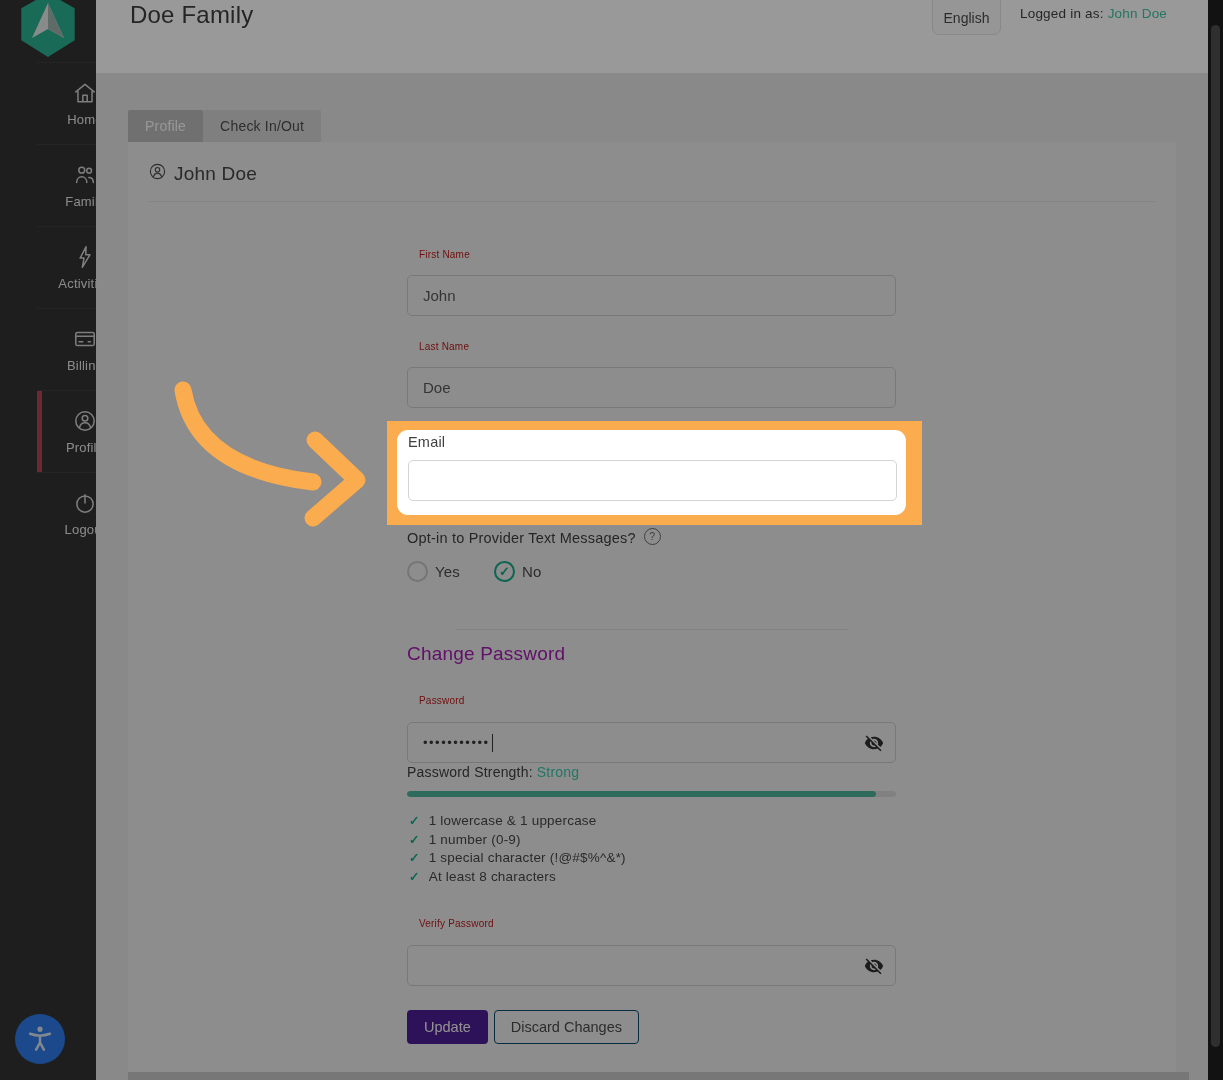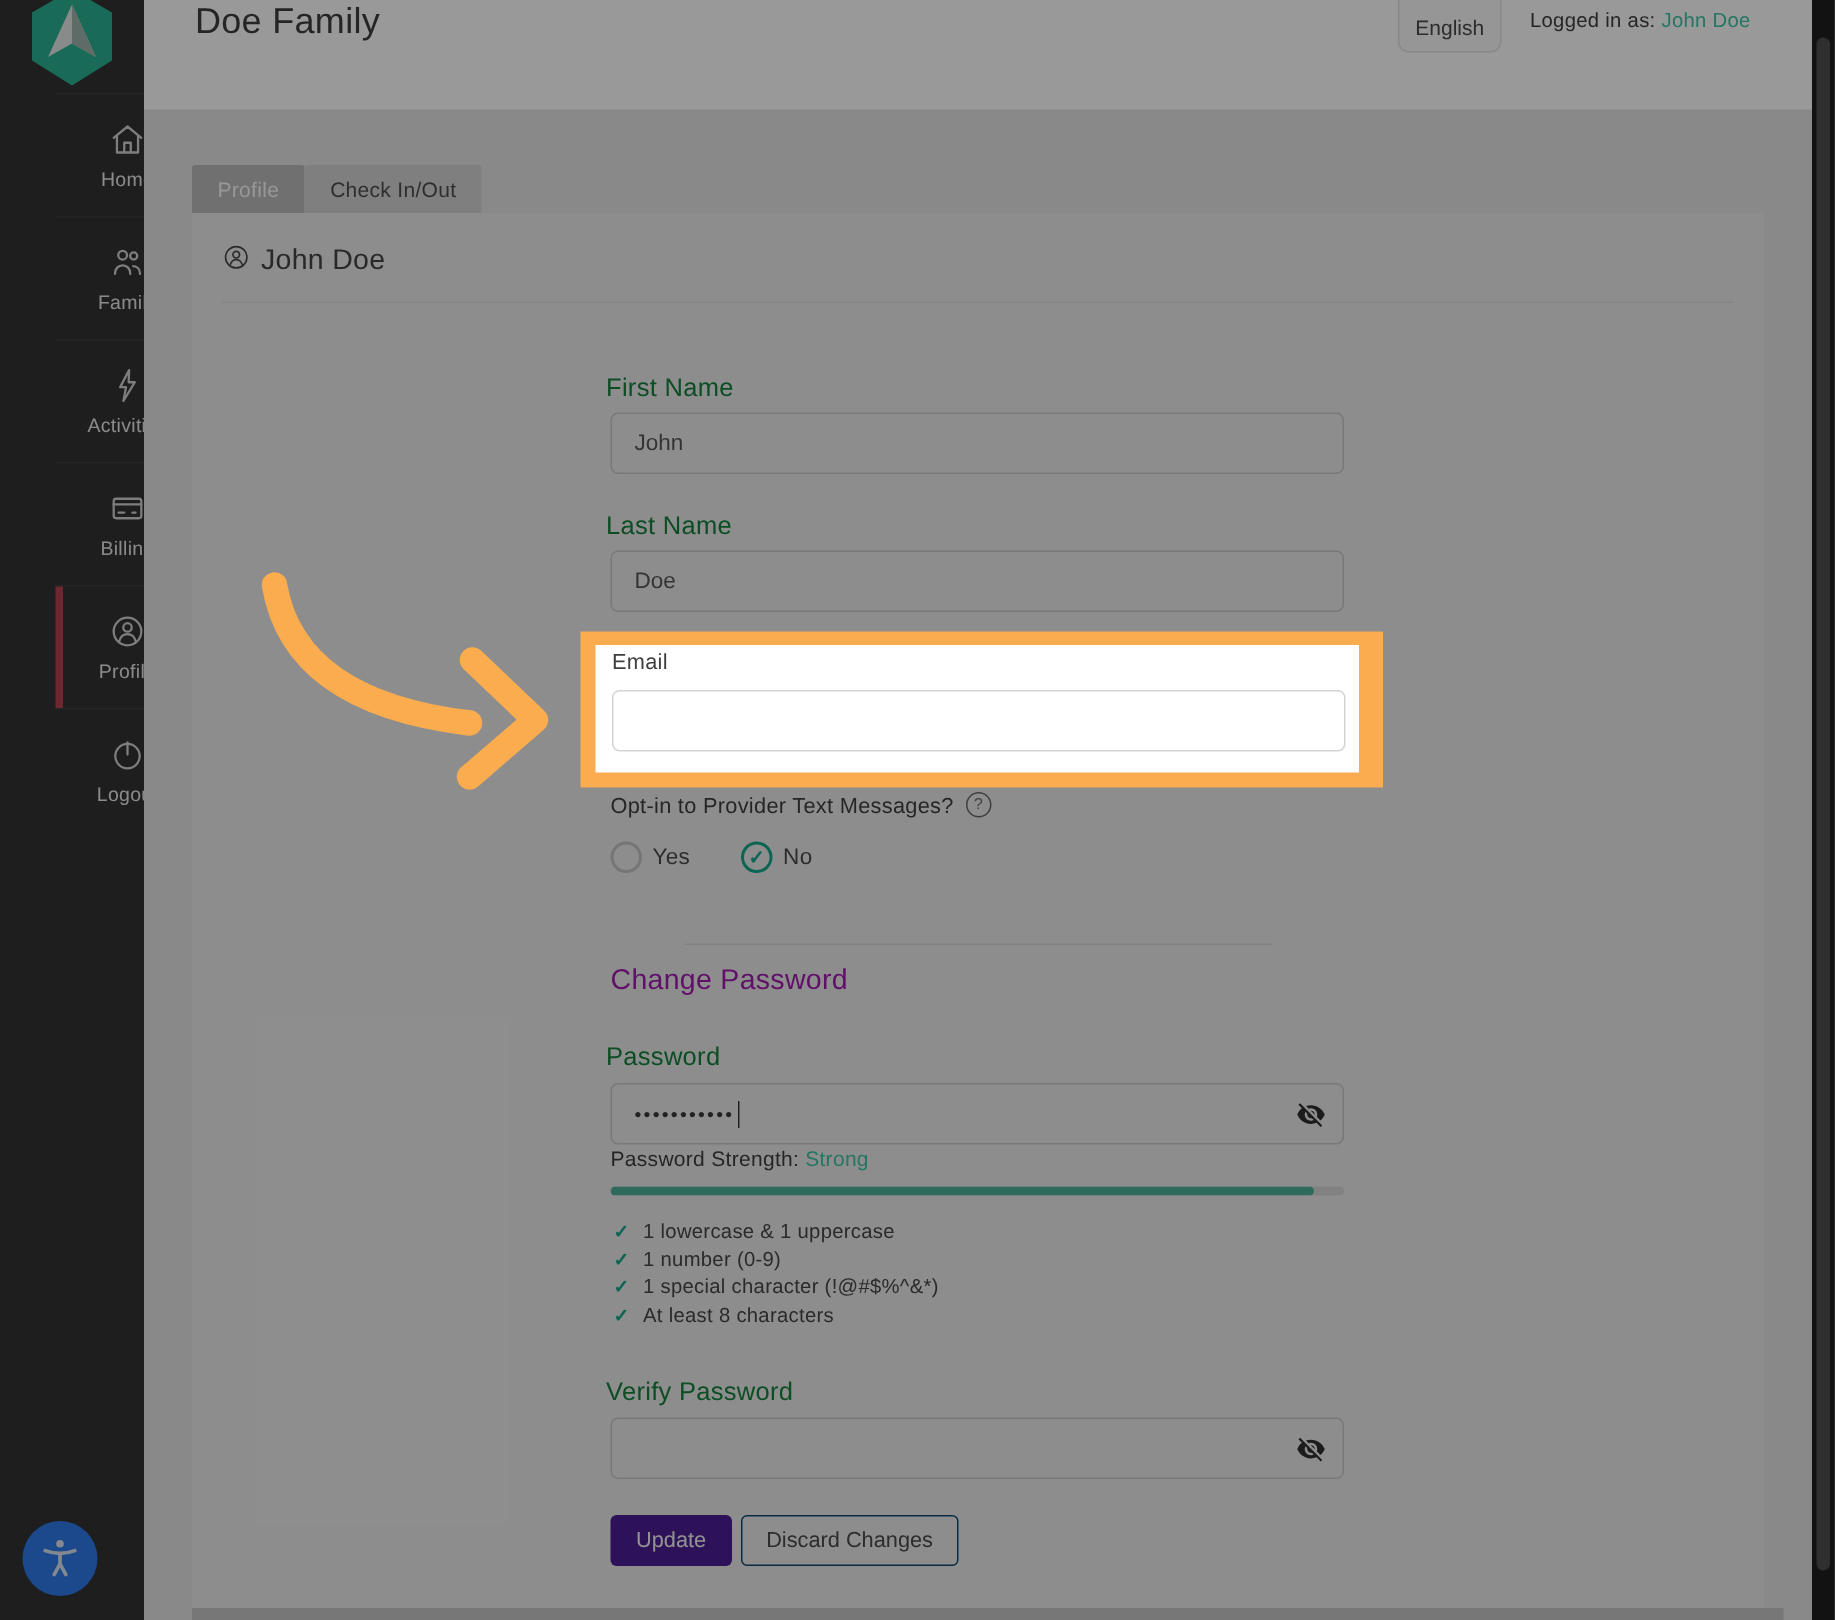--- a/index.html
+++ b/index.html
@@ -46,21 +46,21 @@
   
   .card { position:absolute; left:32px; top:142px; width:1048px; height:930px; background:#ECECEC; }
   .card-bottom-strip { position:absolute; left:32px; top:1072px; width:1061px; height:8px; background:#C6C6C6; }
   .person-head { position:absolute; left:20px; top:20px; display:flex; align-items:center; gap:7px; }
   .person-head svg { width:19px; height:19px; stroke:#4A4A4A; fill:none; stroke-width:1.4;
     stroke-linecap:round; }
   .person-name { font-size:19px; font-weight:500; color:#454545; }
   .hr1 { position:absolute; left:20px; top:59px; width:1008px; border-top:1px solid #DCDCDC; }
   .hr2 { position:absolute; left:328px; top:487px; width:392px; border-top:1px solid #D9D9D9; }
 
-  .flabel { position:absolute; left:276px; font-size:17px; color:#15803d; }
+  .flabel { position:absolute; left:291px; font-size:10px; color:#b91c1c; }
   .finput { position:absolute; left:279px; width:489px; height:41px; border:1px solid #C9C9C9;
     border-radius:5px; background:transparent; padding:0 15px; font-size:15px; color:#585858;
     font-family:"Liberation Sans",sans-serif; }
 
   .optin-row { position:absolute; left:279px; top:388px; display:flex; align-items:center; gap:8px;
     font-size:14.5px; color:#3F3F3F; }
   .help { width:17px; height:17px; border:1.5px solid #6A6A6A; border-radius:50%; color:#6A6A6A;
     font-size:10.5px; display:flex; align-items:center; justify-content:center; cursor:pointer;
     margin-top:-4px; }
   .radios { position:absolute; left:279px; top:419px; display:flex; align-items:center; gap:12px; }
@@ -104,21 +104,21 @@
 
   
   .scroll-track { position:absolute; right:0; top:0; width:15px; height:1080px; background:#1F1F1F; z-index:2; }
   .scroll-thumb { position:absolute; left:3px; top:25px; width:9px; height:1022px; border-radius:5px;
     background:#4F4F4F; cursor:pointer; }
 
   
   .dim { position:absolute; inset:0; background:rgba(0,0,0,0.40); z-index:50; }
   .email-spot { position:absolute; left:387px; top:421px; width:535px; height:104px;
     background:#FAAC4E; padding:9px 16px 10px 10px; z-index:60; }
-  .email-inner { position:relative; width:100%; height:100%; background:#FFFFFF; }
+  .email-inner { position:relative; width:100%; height:100%; background:#FFFFFF;border-radius:11px; }
   .email-label { position:absolute; left:11px; top:4px; font-size:14.5px; color:#3F3F3F; }
   .email-input { position:absolute; left:11px; top:30px; width:489px; height:41px;
     border:1px solid #D4D4D4; border-radius:5px; background:#fff; padding:0 15px; font-size:15px;
     font-family:"Liberation Sans",sans-serif; color:#333; }
   .tut-arrow { position:absolute; left:155px; top:360px; z-index:60; pointer-events:none; }
 </style>
 </head>
 <body>
 
 <div class="screen">

